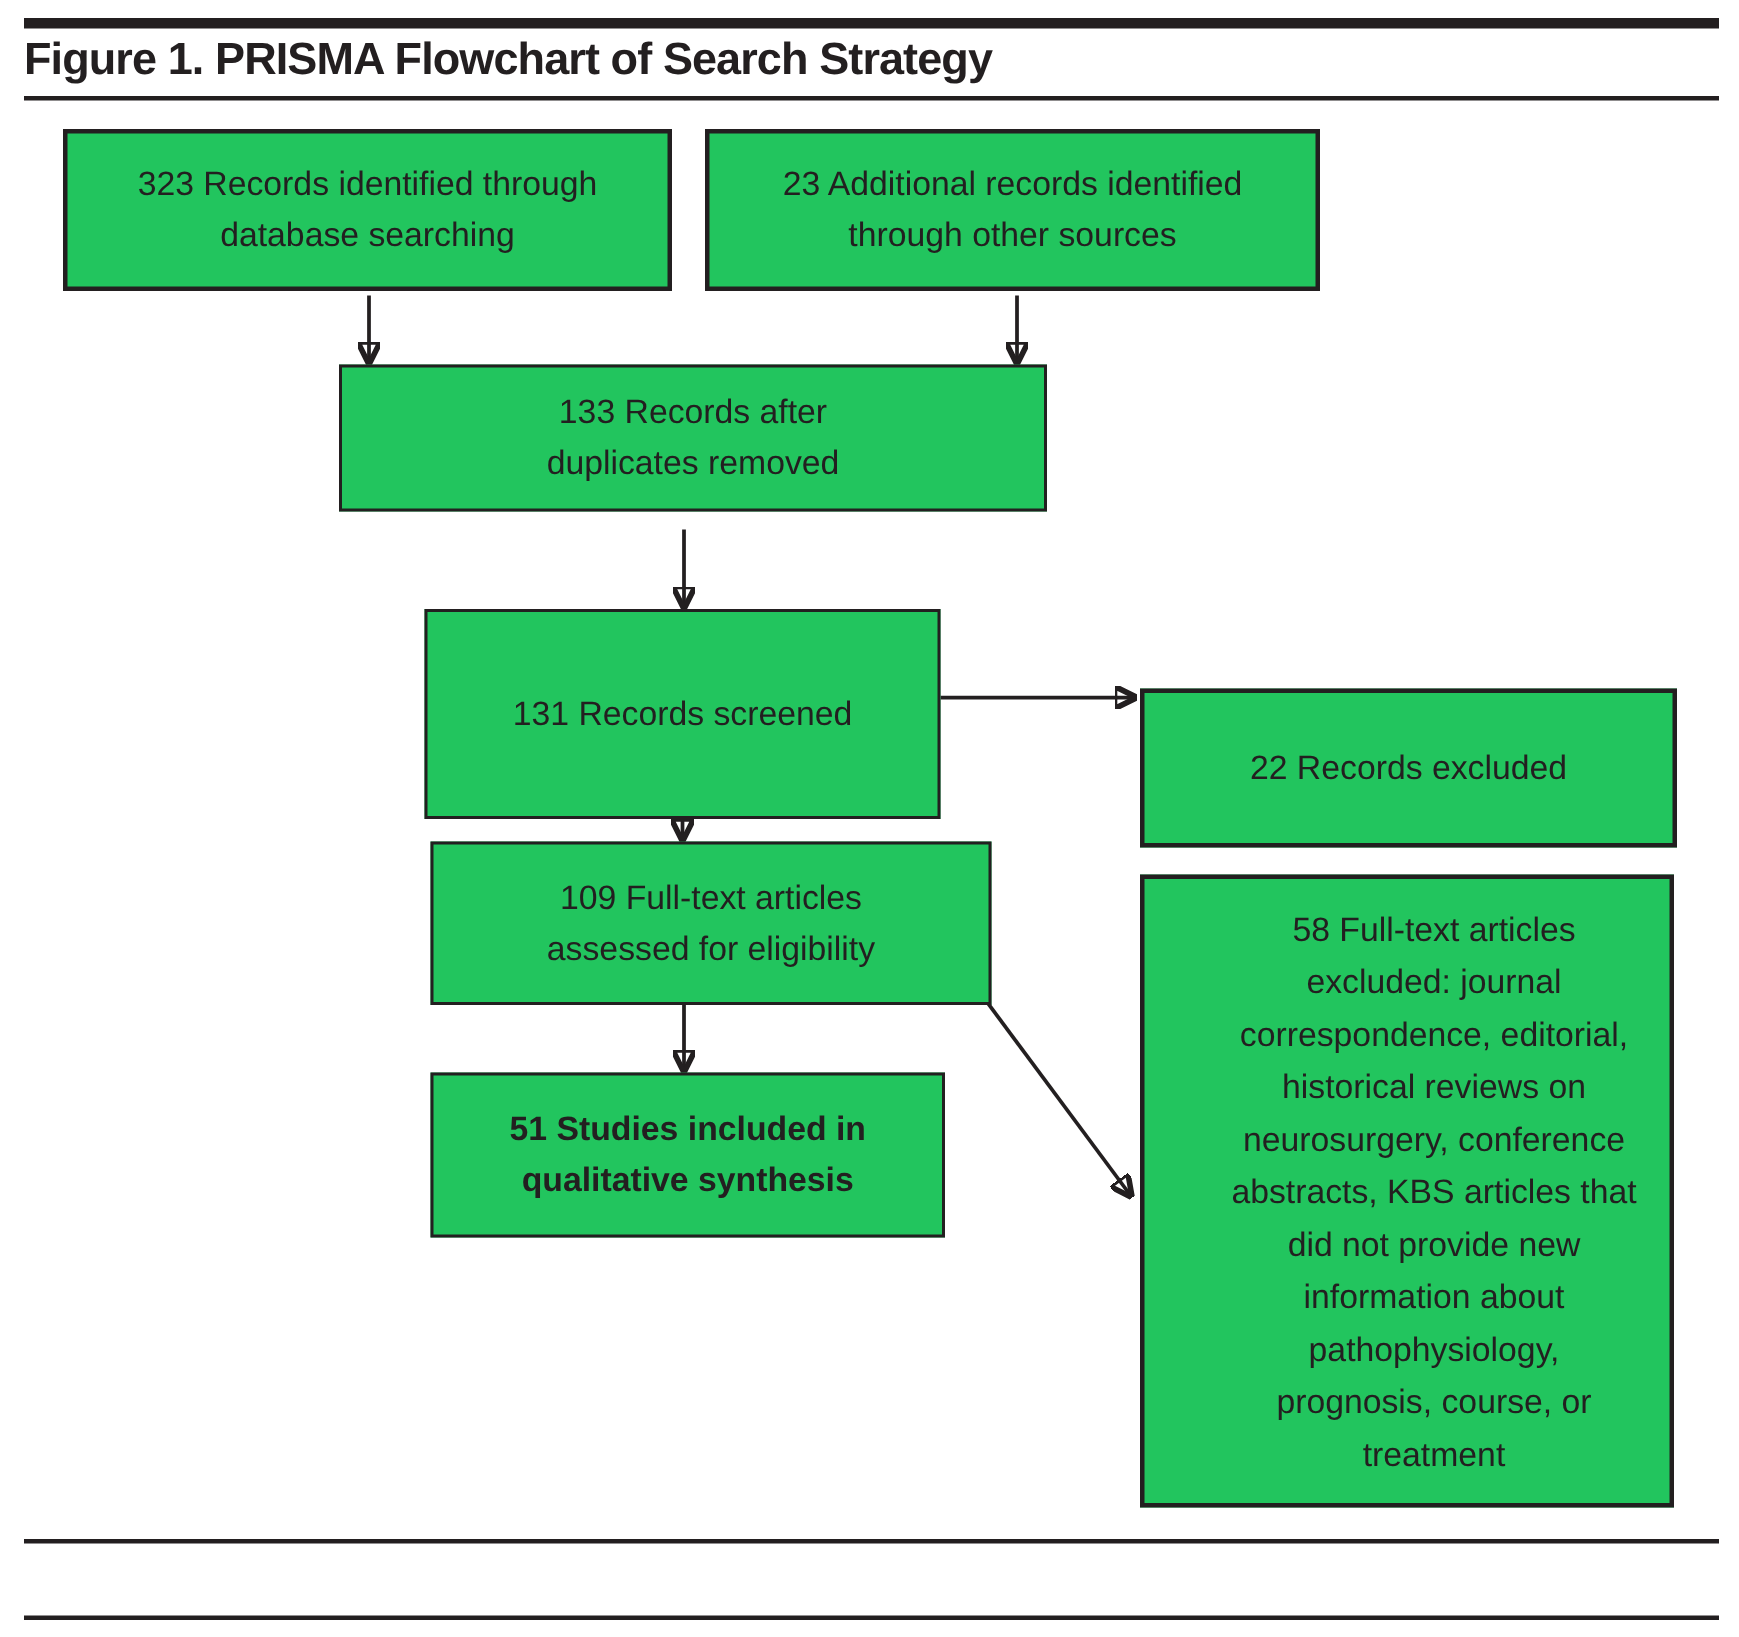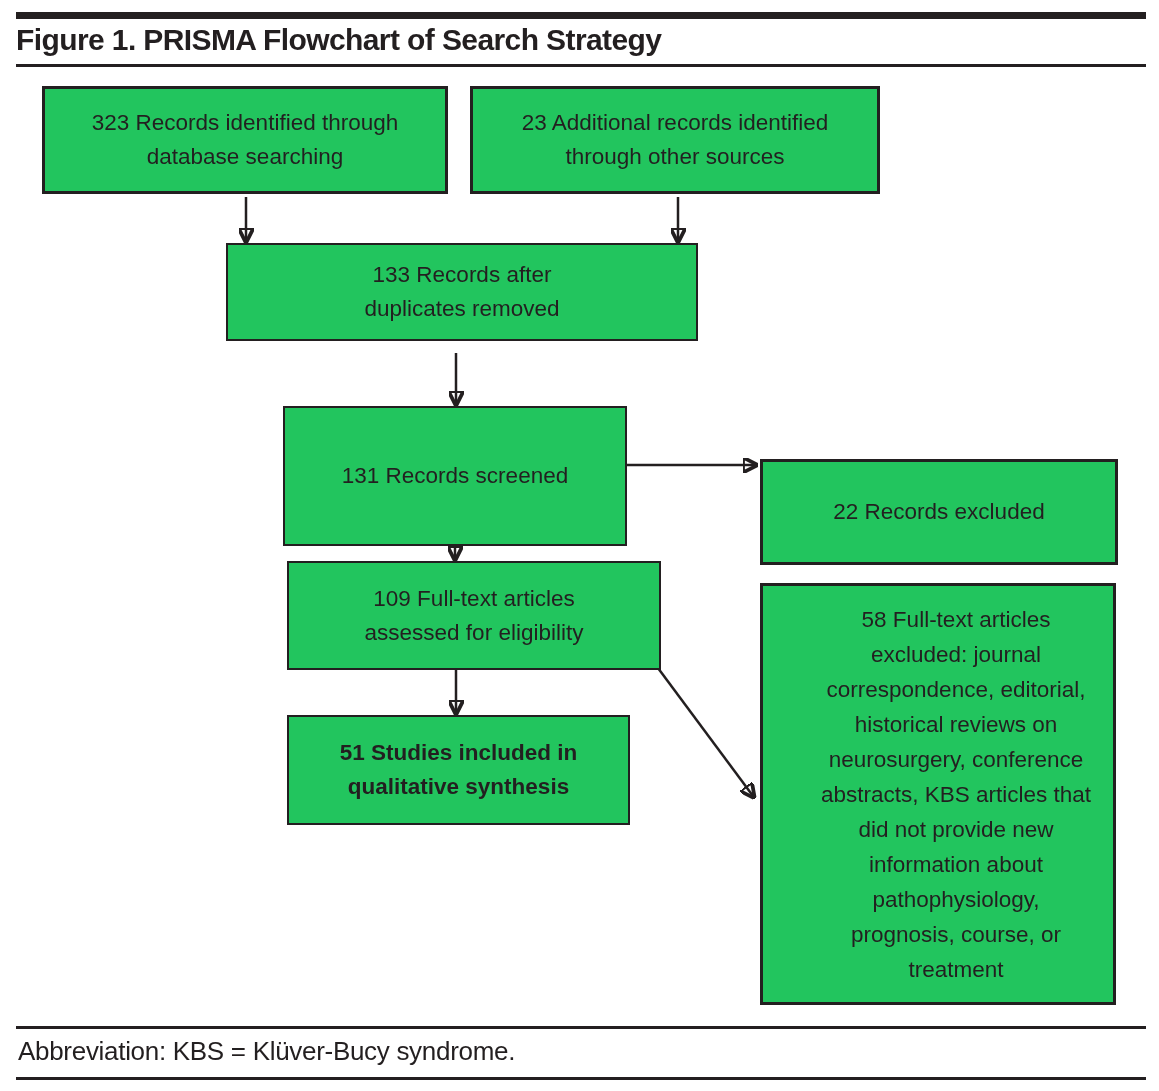--- a/index.html
+++ b/index.html
@@ -127,16 +127,15 @@
 historical reviews on
 neurosurgery, conference
 abstracts, KBS articles that
 did not provide new
 information about
 pathophysiology,
 prognosis, course, or
 treatment</div>
 
   <div id="footer-rule-top" class="rule"></div>
-  <div id="footer-text">Abbreviation: KBS = Klüver-Bucy syndrome.</div>
   <div id="footer-rule-bottom" class="rule"></div>
 
 </div>
 
 </body></html>

